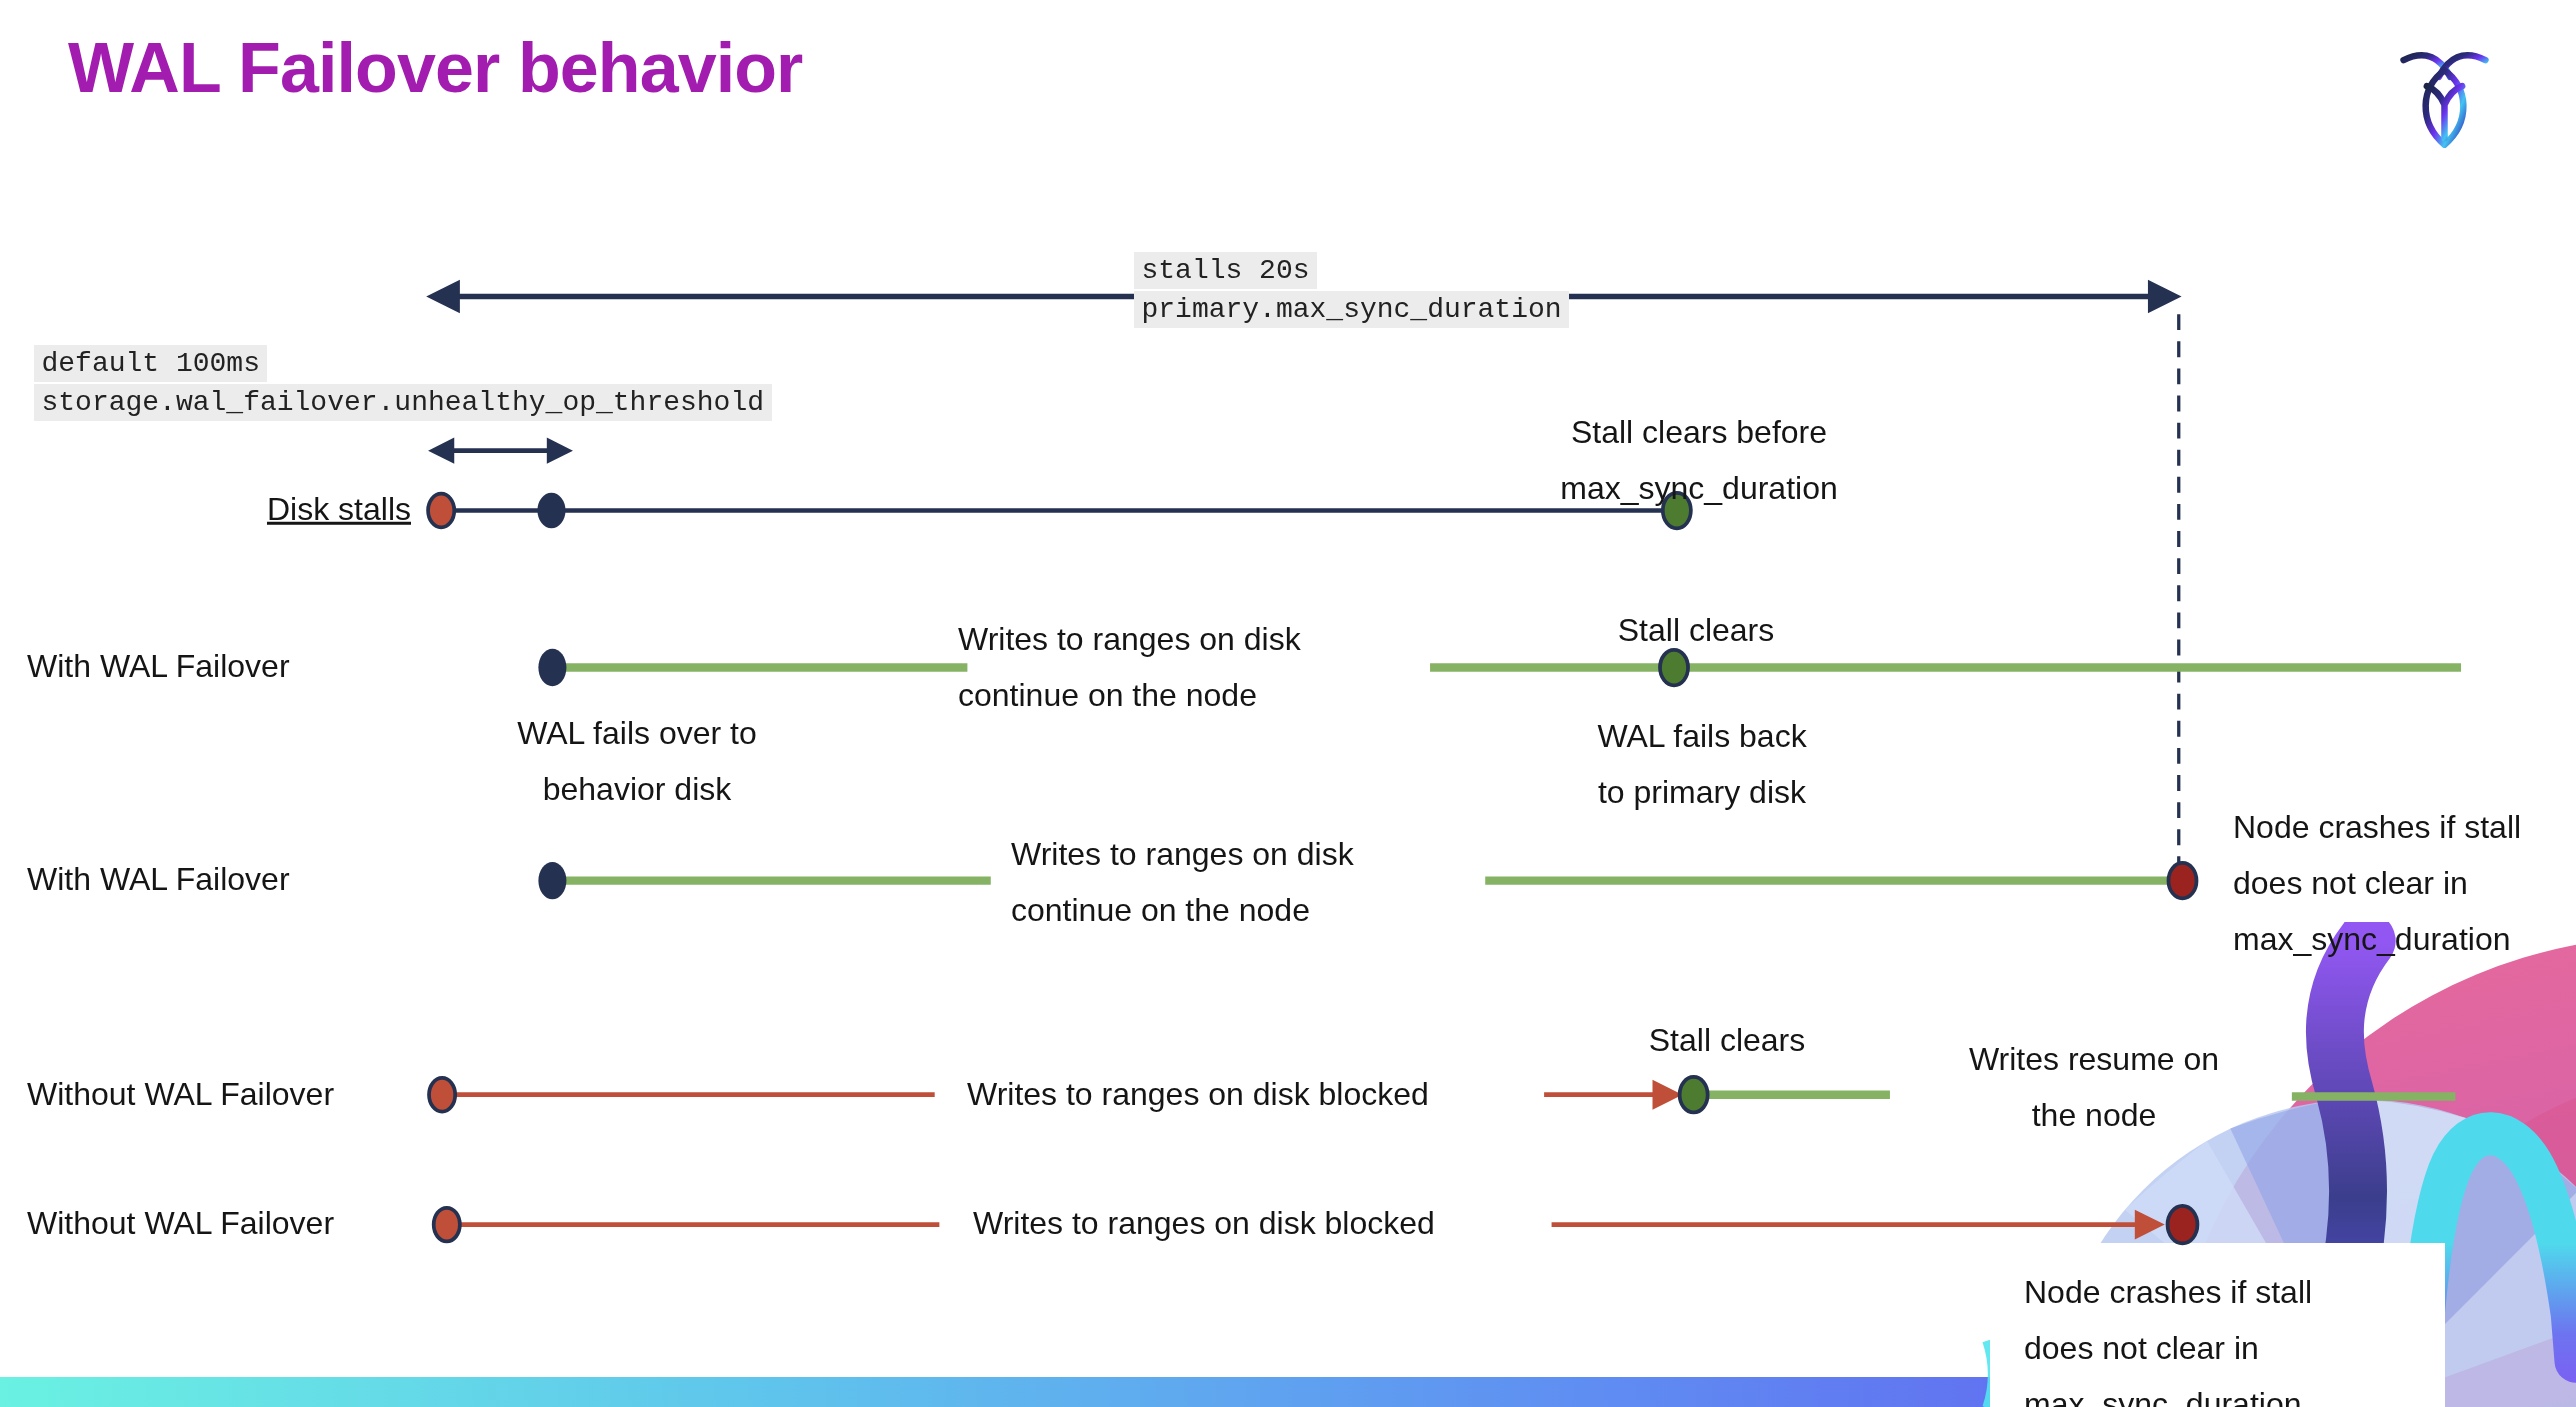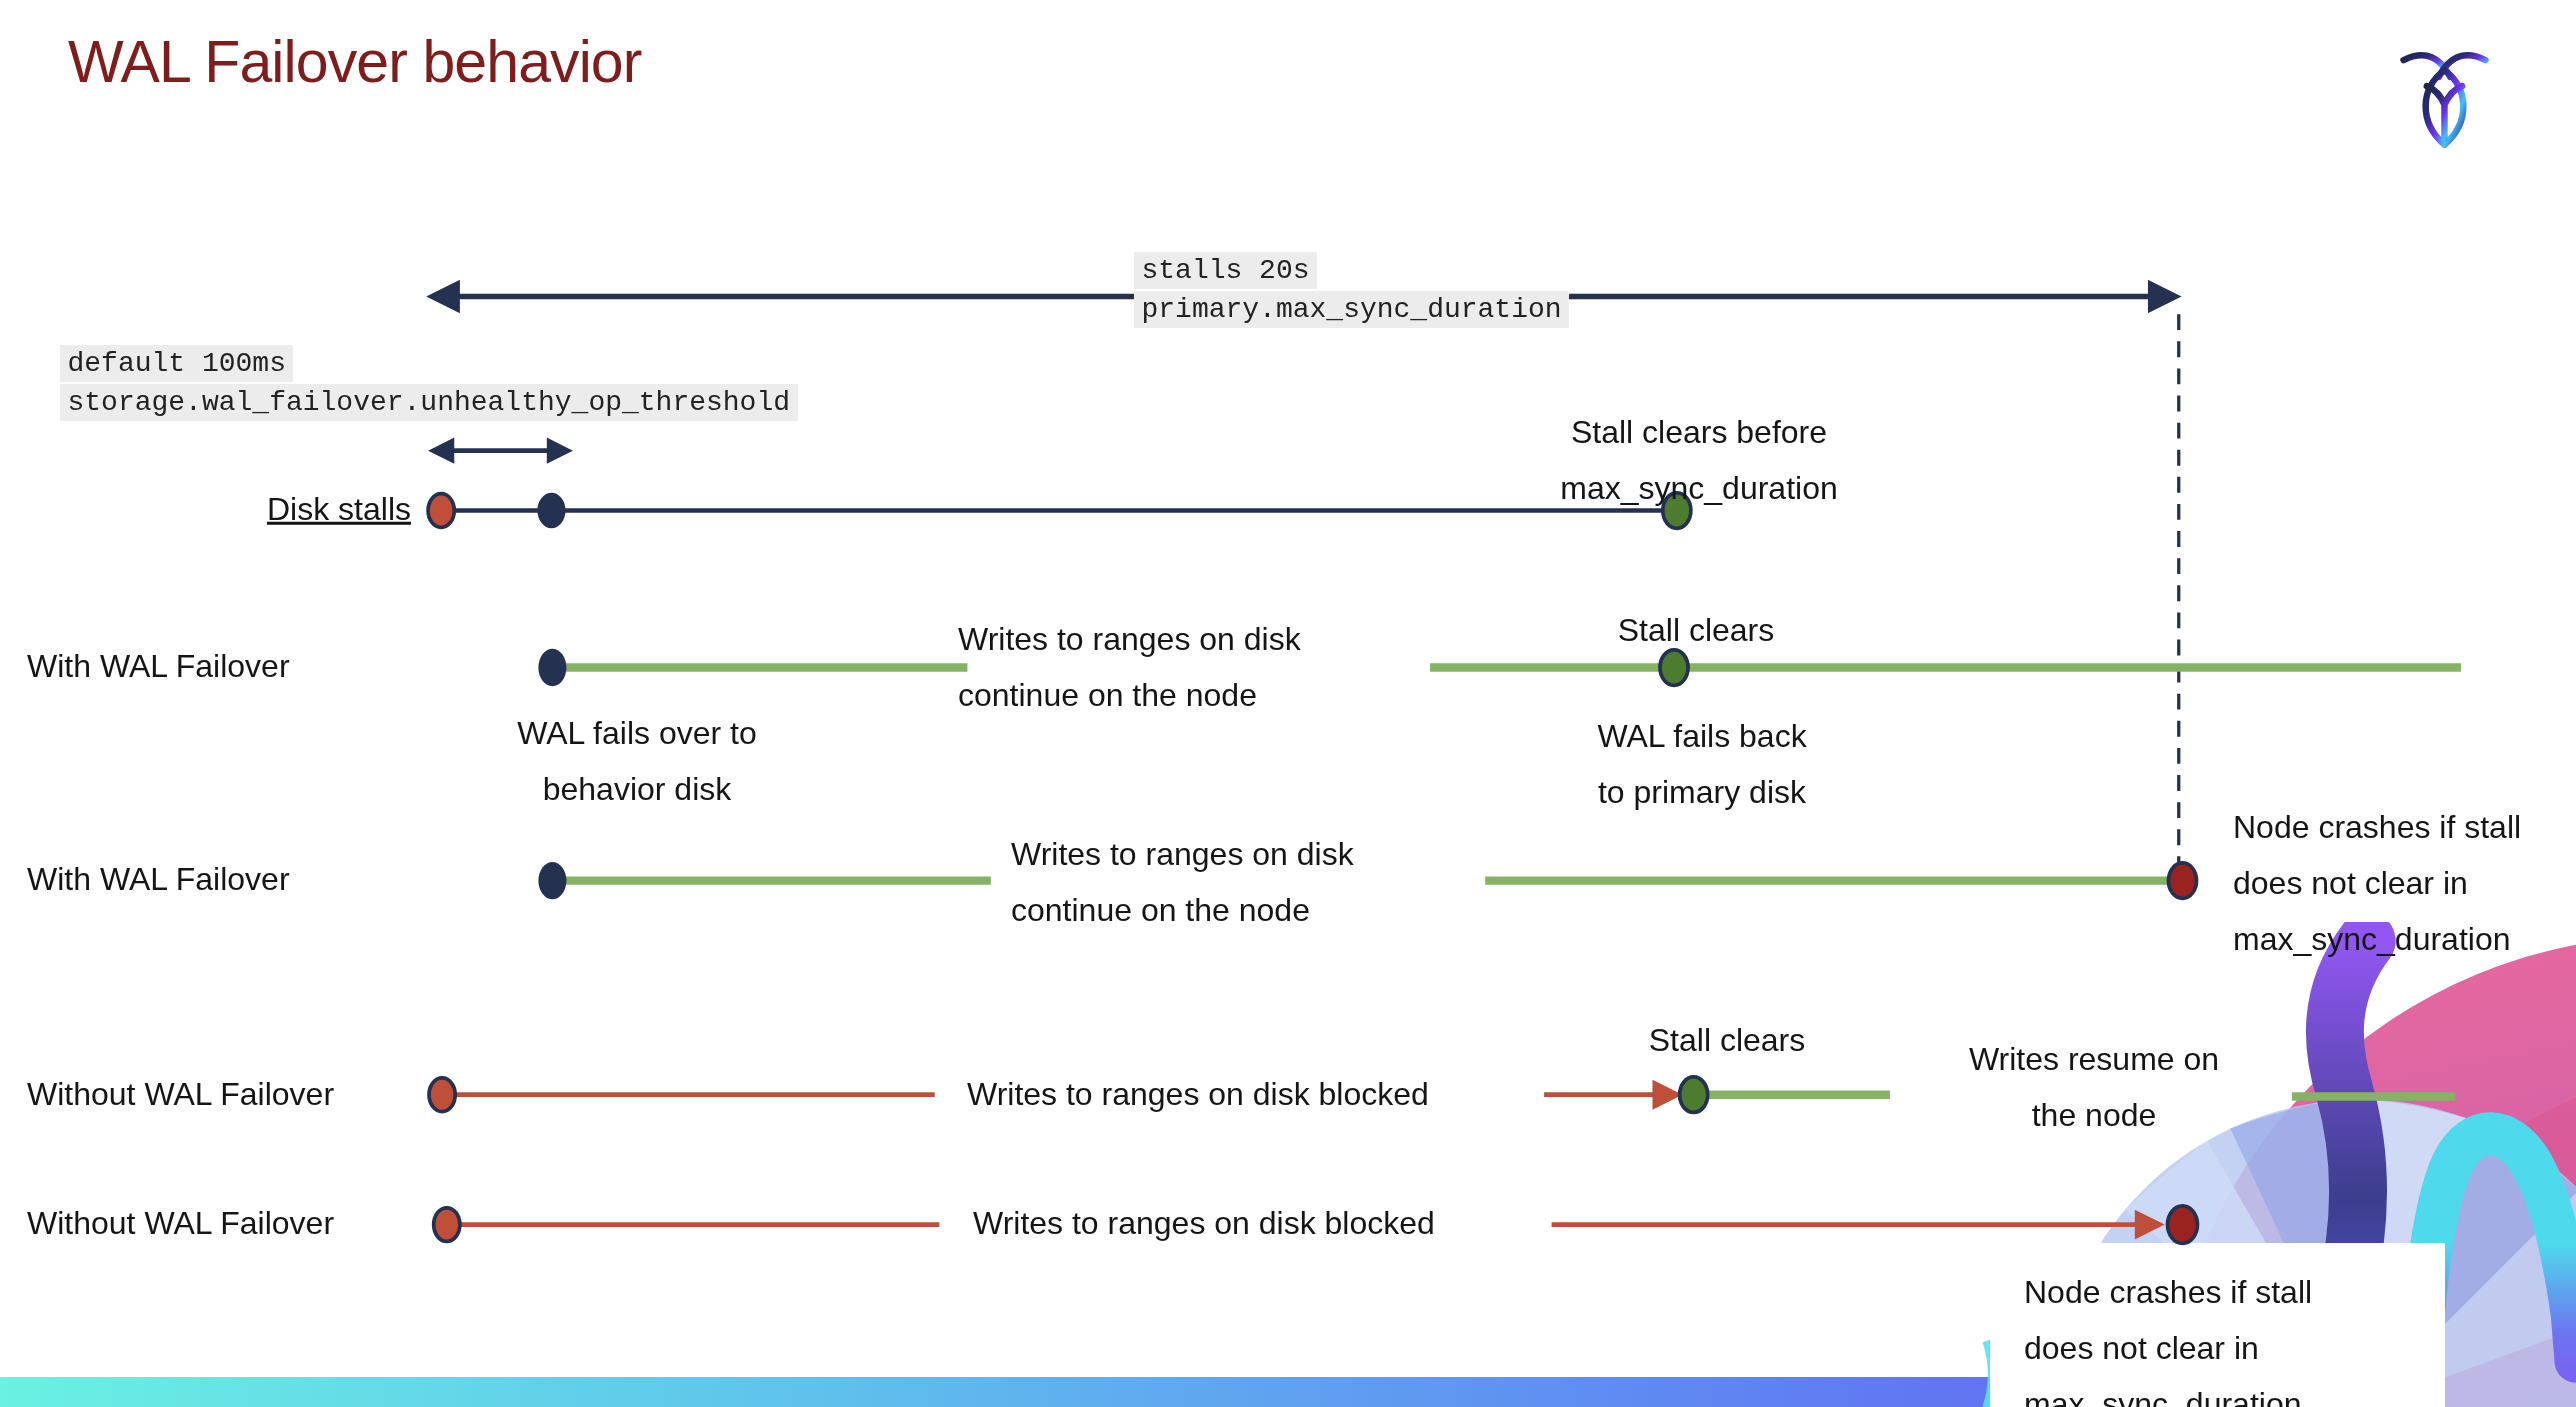--- a/index.html
+++ b/index.html
@@ -1,22 +1,22 @@
 <!DOCTYPE html>
 <html style="font-size:15px"><head>
 <meta charset="utf-8">
 <style>
   html,body{margin:0;padding:0;background:#ffffff;}
   #slide{
     position:relative;width:2576px;height:1408px;background:#ffffff;
     overflow:hidden;font-family:"Liberation Sans",sans-serif;color:#151515;
   }
   #title{
-    position:absolute;left:68px;top:28px;font-size:59px;font-weight:400;
-    letter-spacing:-0.9px;color:#7f1d1d;
+    position:absolute;left:68px;top:28px;font-size:70px;font-weight:700;
+    letter-spacing:-0.9px;color:#a21caf;
   }
   
   #bottom-bar{
     position:absolute;left:0;top:1377px;width:2576px;height:31px;z-index:1;
     background:linear-gradient(90deg,#6af1e2 0%,#5fc4ec 30%,#5f8df2 62%,#6266f0 85%,#6f5cf3 100%);
   }
   #flourish{position:absolute;right:0;bottom:0;width:654px;height:486px;z-index:2;}
   #crash-box{
     position:absolute;left:1990px;top:1243px;width:455px;height:165px;
     background:#ffffff;z-index:3;
@@ -136,21 +136,21 @@
     <line x1="1660" y1="1310" x2="2290" y2="1310" stroke="#bf4f38" stroke-width="5"></line>
     <polygon points="2316,1310 2284,1294 2284,1326" fill="#bf4f38"></polygon>
     <ellipse cx="478" cy="1310" rx="14" ry="18" fill="#bf4f38" stroke="#243150" stroke-width="4"></ellipse>
     <ellipse cx="2335" cy="1310" rx="16" ry="20" fill="#9b231f" stroke="#243150" stroke-width="4"></ellipse>
   </svg>
 
   <div class="mono-label" style="left:1134px;top:252px;">
     <div>stalls 20s</div>
     <div>primary.max_sync_duration</div>
   </div>
-  <div class="mono-label" style="left:34px;top:345px;margin-left:26px;">
+  <div class="mono-label" style="left:34px;top:345px;">
     <div>default 100ms</div>
     <div>storage.wal_failover.unhealthy_op_threshold</div>
   </div>
 
   <div class="row-label" style="left:187px;top:510px;width:224px;text-align:right;text-decoration:underline;">Disk stalls</div>
   <div class="row-label" style="left:27px;top:667px;">With WAL Failover</div>
   <div class="row-label" style="left:27px;top:880px;">With WAL Failover</div>
   <div class="row-label" style="left:27px;top:1095px;">Without WAL Failover</div>
   <div class="row-label" style="left:27px;top:1224px;">Without WAL Failover</div>
 

